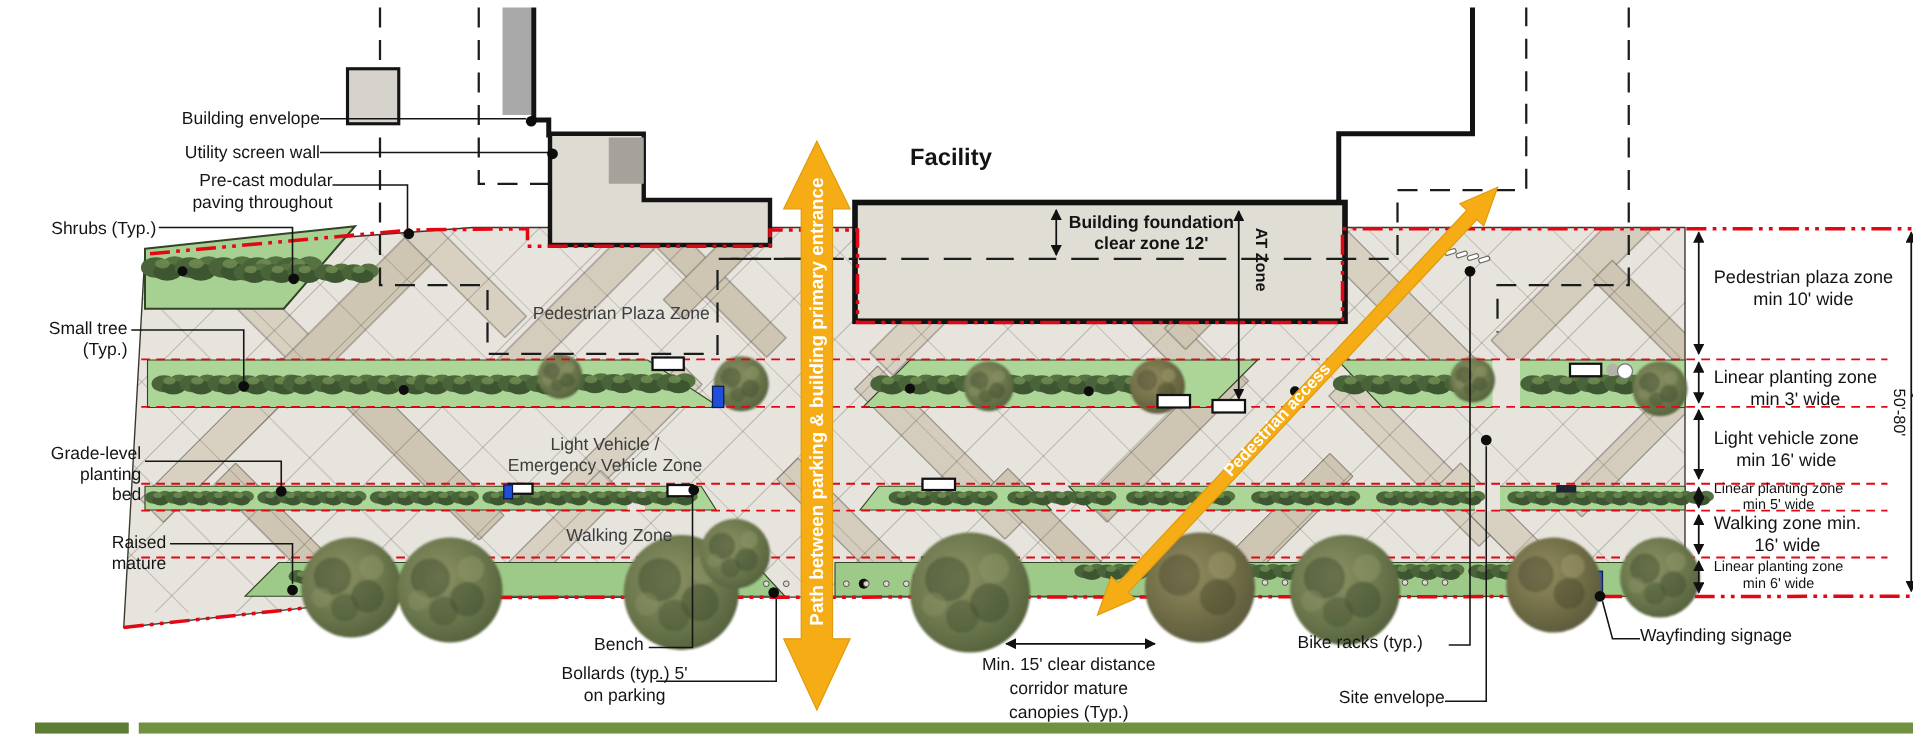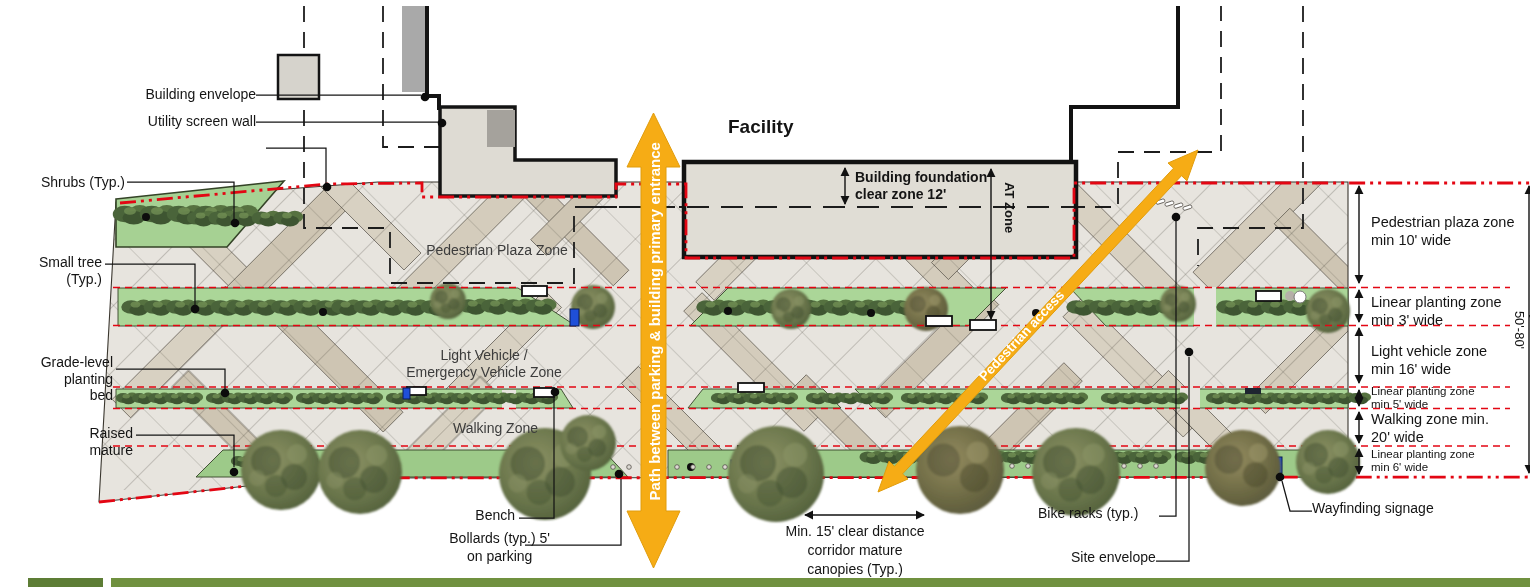--- a/index.html
+++ b/index.html
@@ -1,19 +1,19 @@
 <!DOCTYPE html>
 <html><head>
 <meta charset="utf-8">
 <style>
   html,body{margin:0;padding:0;background:#fff;}
   .stage{position:relative;width:1530px;height:587px;background:#ffffff;overflow:hidden;
          font-family:Liberation Sans, sans-serif;margin-left:28px;}
   .stage svg{position:absolute;left:0;top:0;}
-  .lbl{position:absolute;font-size:14px;line-height:1.18;color:#141414;white-space:nowrap;}
+  .lbl{position:absolute;font-size:14px;line-height:1.18;color:#141414;white-space:nowrap;text-align:center;}
   .ra{text-align:right;}
   .ctr{text-align:center;}
   .ln{display:block;white-space:nowrap;}
   .b{font-weight:bold;}
   .sm{font-size:11.5px;line-height:1.1;}
   .md{font-size:14.5px;line-height:1.22;}
   .zonetxt{color:#3c3c3c;}
   .white{color:#ffffff;}
   .rot90{transform:rotate(90deg);}
   .rotm90{transform:rotate(-90deg);}
@@ -331,20 +331,24 @@
   </g>
 
   <g>
     <rect x="0" y="578" width="75" height="9" fill="#5d7d35"></rect>
     <rect x="83" y="578" width="1447" height="9" fill="#70913f"></rect>
   </g>
 </svg>
 
 <div class="lbl ra" style="right:1302px;top:86px">Building envelope</div>
 <div class="lbl ra" style="right:1302px;top:113px">Utility screen wall</div>
+<div class="lbl ra" style="right:1292px;top:136px">
+  <span class="ln">Pre-cast modular</span>
+  <span class="ln">paving throughout</span>
+</div>
 <div class="lbl ra" style="right:1433px;top:174px">Shrubs (Typ.)</div>
 <div class="lbl ra" style="right:1456px;top:254px">
   <span class="ln">Small tree</span>
   <span class="ln">(Typ.)</span>
 </div>
 <div class="lbl ra" style="right:1445px;top:354px">
   <span class="ln">Grade-level</span>
   <span class="ln">planting</span>
   <span class="ln">bed</span>
 </div>
@@ -380,21 +384,21 @@
 <div class="lbl md" style="left:1343px;top:343px">
   <span class="ln">Light vehicle zone</span>
   <span class="ln">min 16' wide</span>
 </div>
 <div class="lbl sm" style="left:1343px;top:385px">
   <span class="ln">Linear planting zone</span>
   <span class="ln">min 5' wide</span>
 </div>
 <div class="lbl md" style="left:1343px;top:411px">
   <span class="ln">Walking zone min.</span>
-  <span class="ln">20' wide</span>
+  <span class="ln">16' wide</span>
 </div>
 <div class="lbl sm" style="left:1343px;top:448px">
   <span class="ln">Linear planting zone</span>
   <span class="ln">min 6' wide</span>
 </div>
 <div class="lbl ctr rot90" style="left:1454px;top:322px;width:110px;height:16px">Utility corridor</div>
 <div class="lbl ctr rot90" style="left:1458px;top:322px;width:66px;height:16px;font-size:13px">50'-80'</div>
 
 <div class="lbl ra" style="right:1043px;top:507px">Bench</div>
 <div class="lbl ctr" style="right:1008px;top:529px;line-height:1.3">

